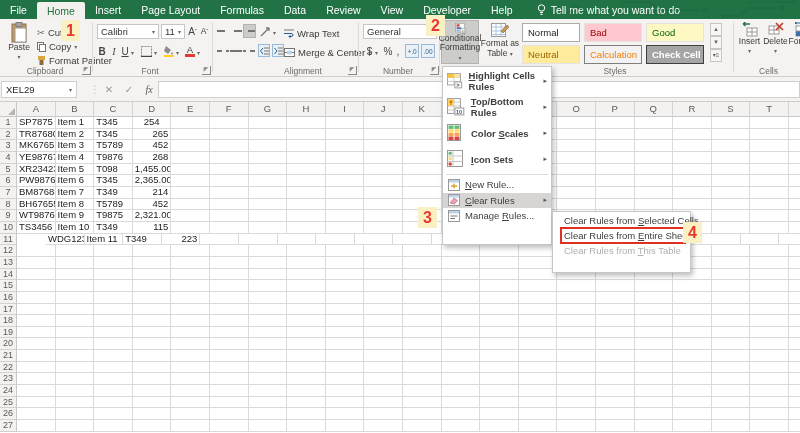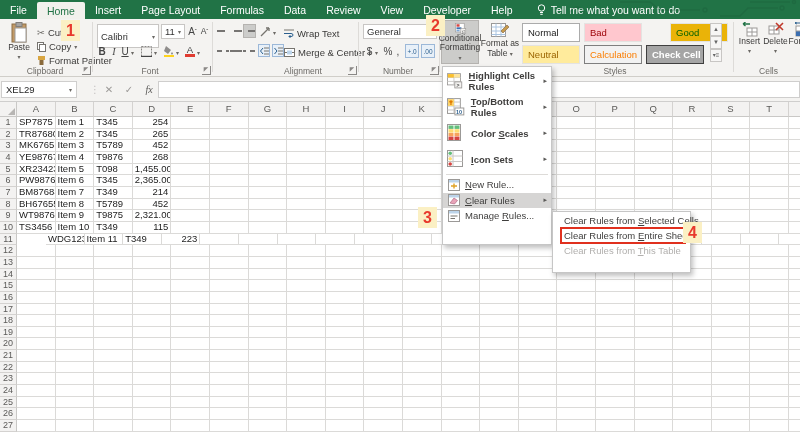--- a/index.html
+++ b/index.html
@@ -124,21 +124,21 @@
     <svg width="9" height="10" viewBox="0 0 9 10">
         <rect x="1" y="0" width="7" height="4" fill="#d9a641"></rect>
         <rect x="2.5" y="4" width="4" height="5" fill="#8a6a3b"></rect>
       </svg>
     <span>Format Painter</span>
   </div>
   <div class="glabel" style="left:0; width:90px;">Clipboard</div>
   <div class="launcher" style="left:82px;">◢</div>
   <div class="gsep" style="left:92px;"></div>
 
-  <div class="combo" style="left:97px; top:5px; width:62px; height:24px;">
+  <div class="combo" style="left:97px; top:5px; width:62px; height:15px;">
     <span>Calibri</span>
     <span class="caret">▾</span>
   </div>
   <div class="combo" style="left:161px; top:5px; width:24px; height:15px;">
     <span>11</span>
     <span class="caret">▾</span>
   </div>
   <div class="iconbtn" style="left:187px; top:5px; width:11px; height:14px; font-size:10px;">A<span style="font-size:6px; vertical-align:super;">ˆ</span></div>
   <div class="iconbtn" style="left:199px; top:5px; width:11px; height:14px; font-size:8.5px;">A<span style="font-size:6px;">ˇ</span></div>
   <div class="iconbtn" style="left:97px; top:25px; width:10px; height:14px; font-weight:bold;">B</div>
@@ -273,21 +273,21 @@
     <svg width="18" height="17" viewBox="0 0 18 17">
       <rect x="0.5" y="1.5" width="14" height="13" fill="#fff" stroke="#9b9997"></rect>
       <path d="M0.5 5 H14.5 M0.5 9 H14.5 M0.5 12.5 H14.5 M5 1.5 V14.5 M10 1.5 V14.5" stroke="#aac4e0" stroke-width="1" fill="none"></path>
       <path d="M10 9 L16 3 L18 5 L12 11 Z" fill="#c79b4e" stroke="#8c6f49" stroke-width="0.7"></path>
     </svg>
     <span>Format as</span>
     <span><span>Table</span> <span class="caret">▾</span></span>
   </div>
   <div class="stylebox" style="left: 522px; top: 4px; background: rgb(255, 255, 255); color: rgb(28, 28, 28); border-color: rgb(171, 171, 171);">Normal</div>
   <div class="stylebox" style="left: 584px; top: 4px; background: rgb(255, 199, 206); color: rgb(156, 0, 6); border-color: rgb(228, 227, 225);">Bad</div>
-  <div class="stylebox" style="left: 670px; top: 4px; background: #eab308; color: rgb(0, 97, 0); border-color: rgb(228, 227, 225);">Good</div>
+  <div class="stylebox" style="left: 646px; top: 4px; background: #fef9c3; color: rgb(0, 97, 0); border-color: rgb(228, 227, 225);">Good</div>
   <div class="stylebox" style="left: 522px; top: 26px; background: rgb(255, 235, 156); color: rgb(156, 101, 0); border-color: rgb(228, 227, 225);">Neutral</div>
   <div class="stylebox" style="left: 584px; top: 26px; background: rgb(242, 242, 242); color: rgb(250, 125, 0); border-color: rgb(127, 127, 127);">Calculation</div>
   <div class="stylebox" style="left: 646px; top: 26px; font-weight: bold; background: rgb(165, 165, 165); color: rgb(255, 255, 255); border-color: rgb(63, 63, 63);">Check Cell</div>
   <div class="abs" style="left:710px; top:4px;">
     <div class="scrollbtn">▲</div>
     <div class="scrollbtn">▼</div>
     <div class="scrollbtn">▾≡</div>
   </div>
   <div class="glabel" style="left:520px; width:190px;">Styles</div>
   <div class="gsep" style="left:733px;"></div>
@@ -361,21 +361,21 @@
       <div class="g-hcell">R</div>
       <div class="g-hcell">S</div>
       <div class="g-hcell">T</div>
       <div class="g-hcell"></div>
     </div>
     <div class="g-row" style="height: 11.67px;">
       <div class="g-rhead" style="line-height: 11.67px;">1</div>
       <div class="g-cell" style="line-height: 10.67px;">SP7875</div>
       <div class="g-cell" style="line-height: 10.67px;">Item 1</div>
       <div class="g-cell" style="line-height: 10.67px;">T345</div>
-      <div class="g-cell num" style="line-height: 10.67px;">254</div>
+      <div class="g-cell num" style="line-height: 10.67px; text-align: center;">254</div>
       <div class="g-cell" style="line-height: 10.67px;"></div>
       <div class="g-cell" style="line-height: 10.67px;"></div>
       <div class="g-cell" style="line-height: 10.67px;"></div>
       <div class="g-cell" style="line-height: 10.67px;"></div>
       <div class="g-cell" style="line-height: 10.67px;"></div>
       <div class="g-cell" style="line-height: 10.67px;"></div>
       <div class="g-cell" style="line-height: 10.67px;"></div>
       <div class="g-cell" style="line-height: 10.67px;"></div>
       <div class="g-cell" style="line-height: 10.67px;"></div>
       <div class="g-cell" style="line-height: 10.67px;"></div>

